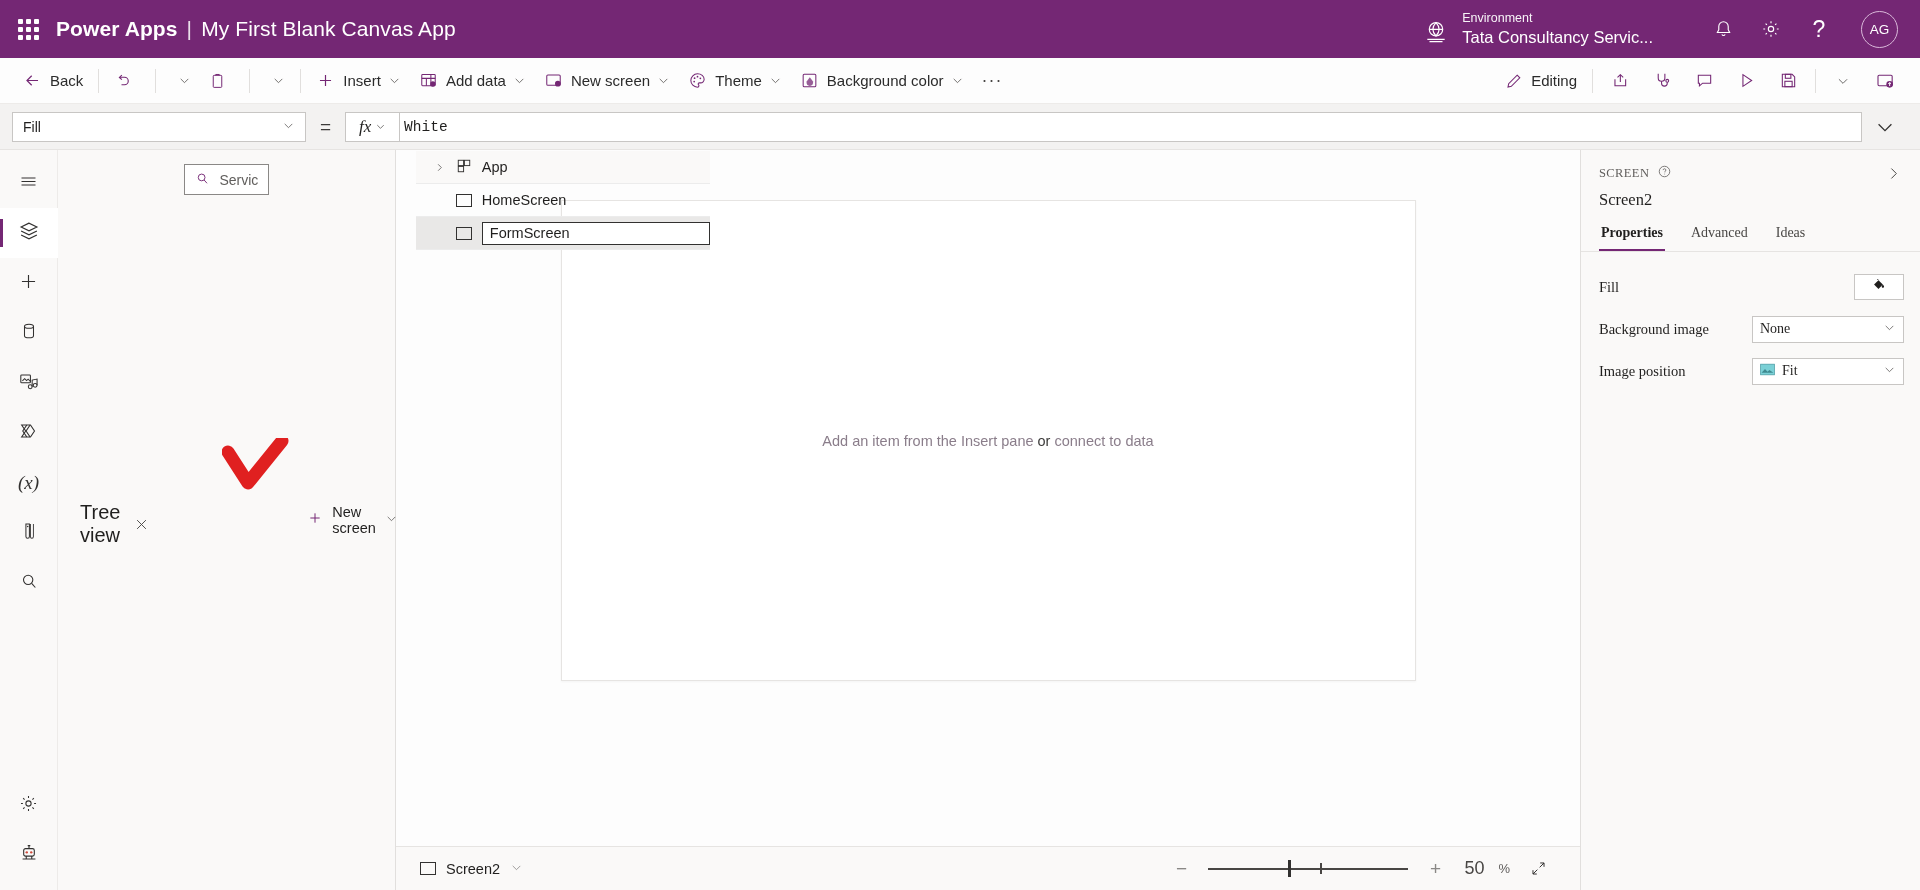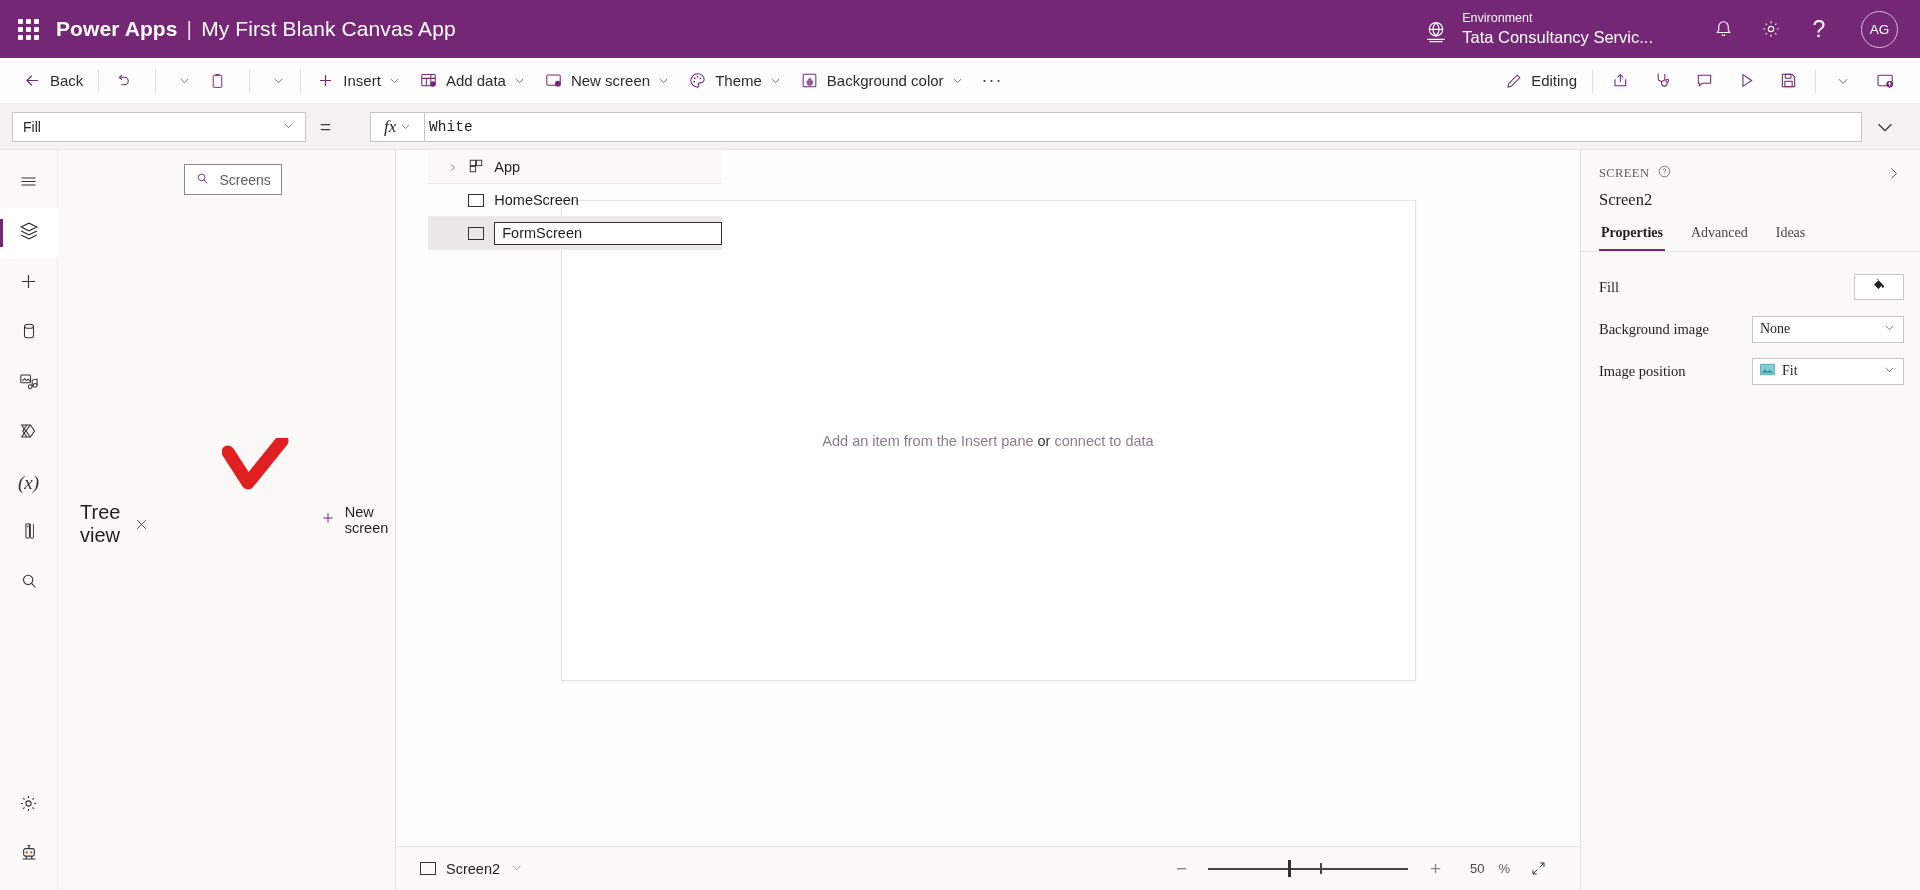--- a/index.html
+++ b/index.html
@@ -59,21 +59,21 @@
   .formulabar {
     height: 46px; flex: 0 0 46px; background: #f3f2f1;
     display: flex; align-items: center; padding: 0 12px; border-bottom: 1px solid #e6e4e2;
   }
   .prop-select {
     width: 294px; height: 30px; background: #fff; border: 1px solid #c8c6c4;
     display: flex; align-items: center; padding: 0 10px; font-size: 14px; color: #201f1e;
     cursor: pointer; justify-content: space-between;
   }
   .eq { margin: 0 14px; font-size: 19px; color: #3b3a39; }
-  .fxwrap { display: flex; align-items: center; flex: 1; height: 44px; margin-left: 25px; }
+  .fxwrap { display: flex; align-items: center; flex: 1; height: 44px; }
   .fxbtn {
     width: 54px; height: 30px; background: #fff; border: 1px solid #c8c6c4; border-right: none;
     display: flex; align-items: center; justify-content: center; cursor: pointer; gap: 4px;
   }
   .fxbtn .fx { font-family: "Liberation Serif", serif; font-style: italic; font-size: 17px; color: #201f1e; }
   .formula-input {
     flex: 1; height: 30px; background: #fff; border: 1px solid #c8c6c4;
     display: flex; align-items: center; padding-left: 4px;
     font-family: "Liberation Mono", monospace; font-size: 14.5px; color: #201f1e;
   }
@@ -151,21 +151,21 @@
     height: 44px; flex: 0 0 44px; border-top: 1px solid #e6e4e2; background: #faf9f8;
     display: flex; align-items: center; padding: 0 16px;
   }
   .sb-screen { display: flex; align-items: center; gap: 10px; font-size: 14.5px; color: #201f1e; cursor: pointer; padding: 4px 8px; }
   .sb-right { margin-left: auto; display: flex; align-items: center; gap: 14px; padding-right: 12px; }
   .zoom-btn { width: 26px; height: 26px; display: flex; align-items: center; justify-content: center; color: #8a8886; font-size: 19px; cursor: pointer; }
   .slider { position: relative; width: 200px; height: 20px; display: flex; align-items: center; cursor: pointer; }
   .slider-track { position: absolute; left: 0; right: 0; height: 2px; background: #484644; }
   .slider-tick { position: absolute; left: 56%; width: 2px; height: 11px; background: #484644; }
   .slider-thumb { position: absolute; left: 40%; width: 3px; height: 17px; background: #323130; }
-  .zoom-val { font-size: 13px; color: #484644; min-width: 22px; text-align: right; }
+  .zoom-val { font-size: 18px; color: #484644; min-width: 22px; text-align: right; }
   .zoom-pct { font-size: 13px; color: #605e5c; }
   .fit-btn { width: 28px; height: 26px; display: flex; align-items: center; justify-content: center; cursor: pointer; color: #323130; }
 
   
   .proppane {
     width: 340px; flex: 0 0 340px; background: #faf9f8; border-left: 1px solid #e1dfdd;
     display: flex; flex-direction: column; font-family: Liberation Serif, serif;
   }
   .pp-head { padding: 14px 18px 0 18px; }
   .pp-kicker { display: flex; align-items: center; gap: 8px; font-size: 12.5px; color: #605e5c; letter-spacing: .4px; }
@@ -565,21 +565,21 @@
         </div>
       </div>
       <div class="tv-search-wrap">
         <div class="tv-search">
           <span>
             <svg width="15" height="15" viewBox="0 0 24 24" fill="none" stroke="#742774" stroke-width="1.5">
               <circle cx="10.6" cy="10.3" r="5.4"></circle>
                 <path d="M14.6 14.4l4.6 5.2"></path>
             </svg>
           </span>
-          <span>Screens</span>
+          <span>Servic</span>
         </div>
       </div>
       <div class="tv-newscreen">
         <span>
           <svg width="16" height="16" viewBox="0 0 24 24" fill="none" stroke="#742774" stroke-width="1.5">
               <path d="M12 5v14M5 12h14"></path>
             </svg>
         </span>
         <span>New screen</span>
         <span>

